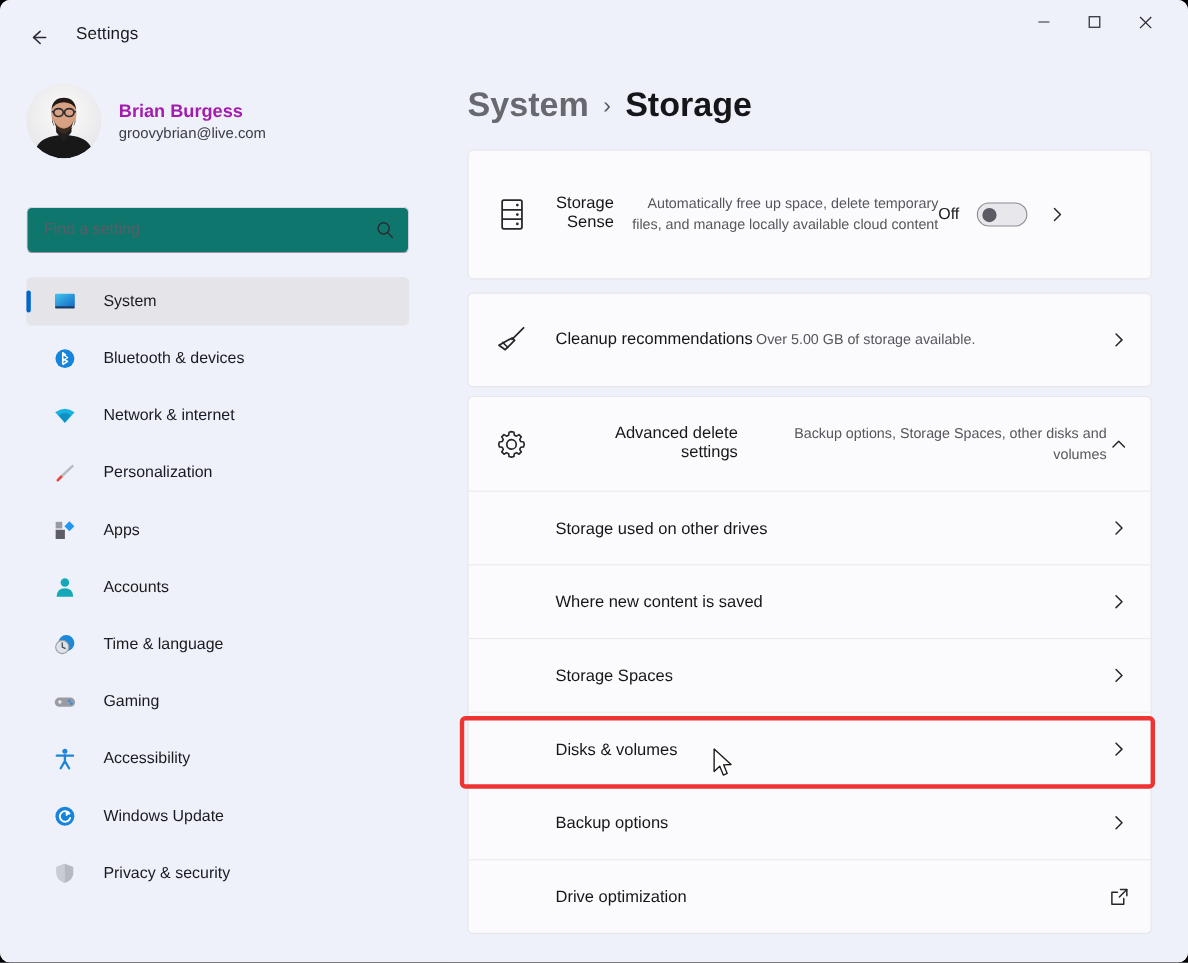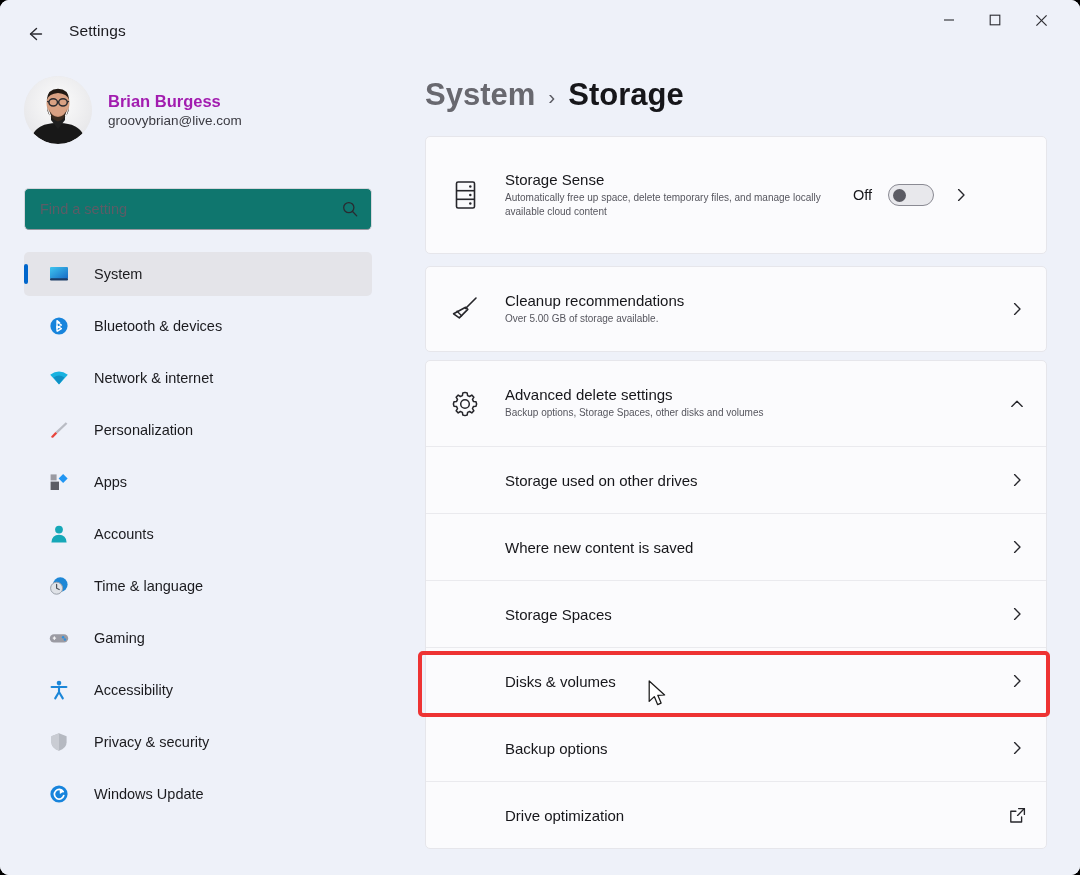--- a/index.html
+++ b/index.html
@@ -170,23 +170,23 @@
     padding: 0 18px 0 21px;
     min-height: 66px;
   }
 
   .card-icon {
     width: 36px; flex: none;
     display: flex; align-items: center; justify-content: center;
     margin-right: 22px;
   }
 
-  .card-textblock { flex: 1; display: flex; flex-direction: column; gap: 3px; }
+  .card-textblock { flex: 1; display: flex; flex-direction: row; gap: 3px; text-align: right; }
   .card-title { font-size: 15px; color: #16161a; }
-  .card-sub { font-size: 10px; color: #56565e; line-height: 1.45; }
+  .card-sub { font-size: 13px; color: #56565e; line-height: 1.45; }
 
   .card-trailing { display: flex; align-items: center; gap: 16px; flex: none; }
   .toggle-label { font-size: 14.5px; color: #16161a; }
 
   .toggle {
     width: 46px; height: 22px;
     border-radius: 11px;
     background: #e8e8ec;
     border: 1px solid #8a8a93;
     position: relative;
@@ -395,35 +395,35 @@
               <circle cx="11" cy="4.0" r="2.3" fill="#1b86d8"></circle>
               <path d="M3.6 8.0 L18.4 8.0" stroke="#1b86d8" stroke-width="2.1" stroke-linecap="round"></path>
               <path d="M11 7.6 L11 13.0 L7.2 19.4 M11 13.0 L14.8 19.4" fill="none" stroke="#1b86d8" stroke-width="2.1" stroke-linecap="round"></path>
             </svg>
           </span>
           <span class="nav-label">Accessibility</span>
         </div>
         <div class="nav-item">
           <span class="nav-icon">
             <svg width="22" height="22" viewBox="0 0 22 22">
-              <path d="M11 2.2 L18.6 5.2 L18.6 11.2 Q18.6 17.0 11 19.8 Q3.4 17.0 3.4 11.2 L3.4 5.2 Z" fill="#b5b9c1"></path>
-              <path d="M11 2.2 L11 19.8 Q3.4 17.0 3.4 11.2 L3.4 5.2 Z" fill="#c9ccd3"></path>
-            </svg>
-          </span>
-          <span class="nav-label">Privacy &amp; security</span>
-        </div>
-        <div class="nav-item">
-          <span class="nav-icon">
-            <svg width="22" height="22" viewBox="0 0 22 22">
               <circle cx="11" cy="11" r="8.6" fill="#1784dc"></circle>
               <path d="M15.2 8.6 A4.8 4.8 0 1 0 15.8 12.6" fill="none" stroke="#fff" stroke-width="1.7" stroke-linecap="round"></path>
               <path d="M11.6 6.0 L15.9 8.6 L11.9 11.0 Z" fill="#fff"></path>
             </svg>
           </span>
           <span class="nav-label">Windows Update</span>
+        </div>
+        <div class="nav-item">
+          <span class="nav-icon">
+            <svg width="22" height="22" viewBox="0 0 22 22">
+              <path d="M11 2.2 L18.6 5.2 L18.6 11.2 Q18.6 17.0 11 19.8 Q3.4 17.0 3.4 11.2 L3.4 5.2 Z" fill="#b5b9c1"></path>
+              <path d="M11 2.2 L11 19.8 Q3.4 17.0 3.4 11.2 L3.4 5.2 Z" fill="#c9ccd3"></path>
+            </svg>
+          </span>
+          <span class="nav-label">Privacy &amp; security</span>
         </div>
       </div>
   </div>
 
   <div id="content">
 
     <div id="breadcrumb">
       <span id="crumb-parent">System</span>
       <span id="crumb-sep">›</span>
       <span id="crumb-current">Storage</span>

